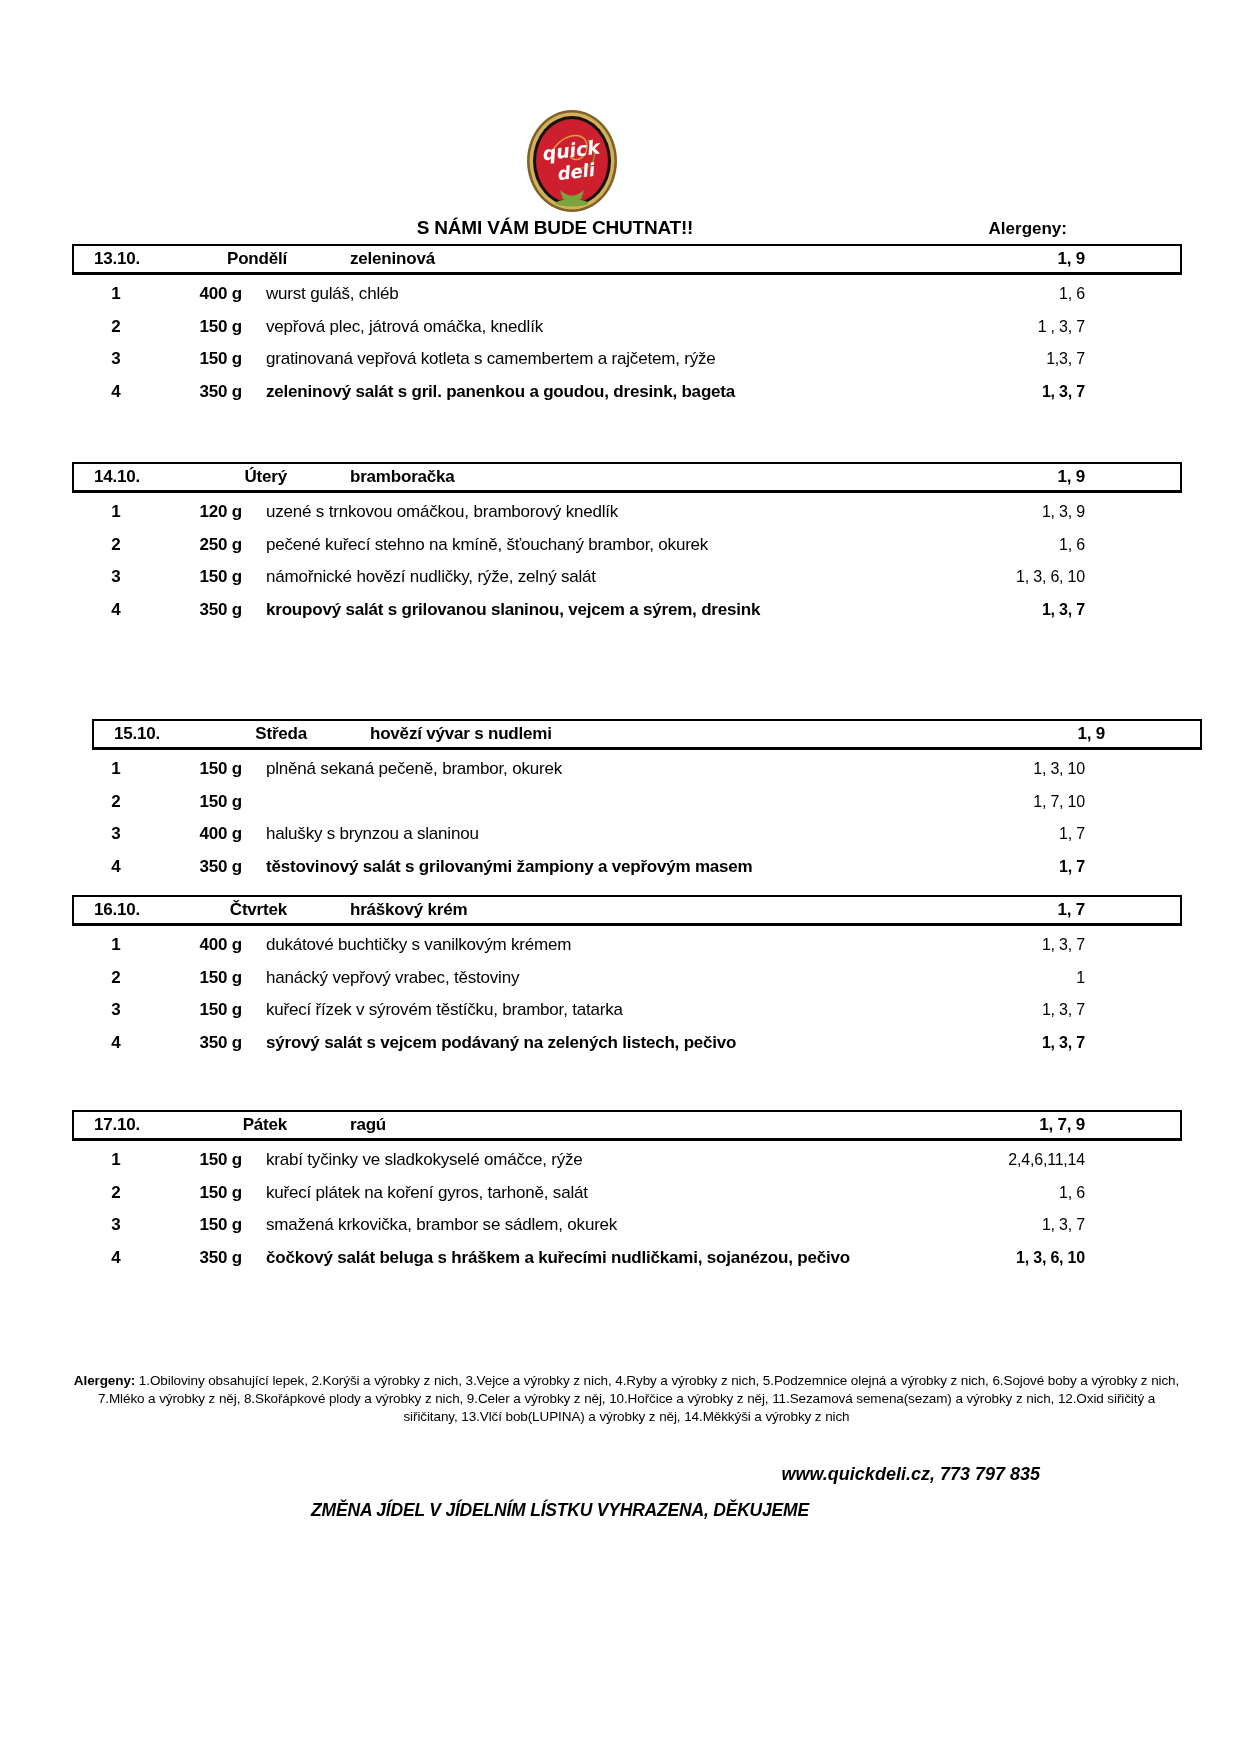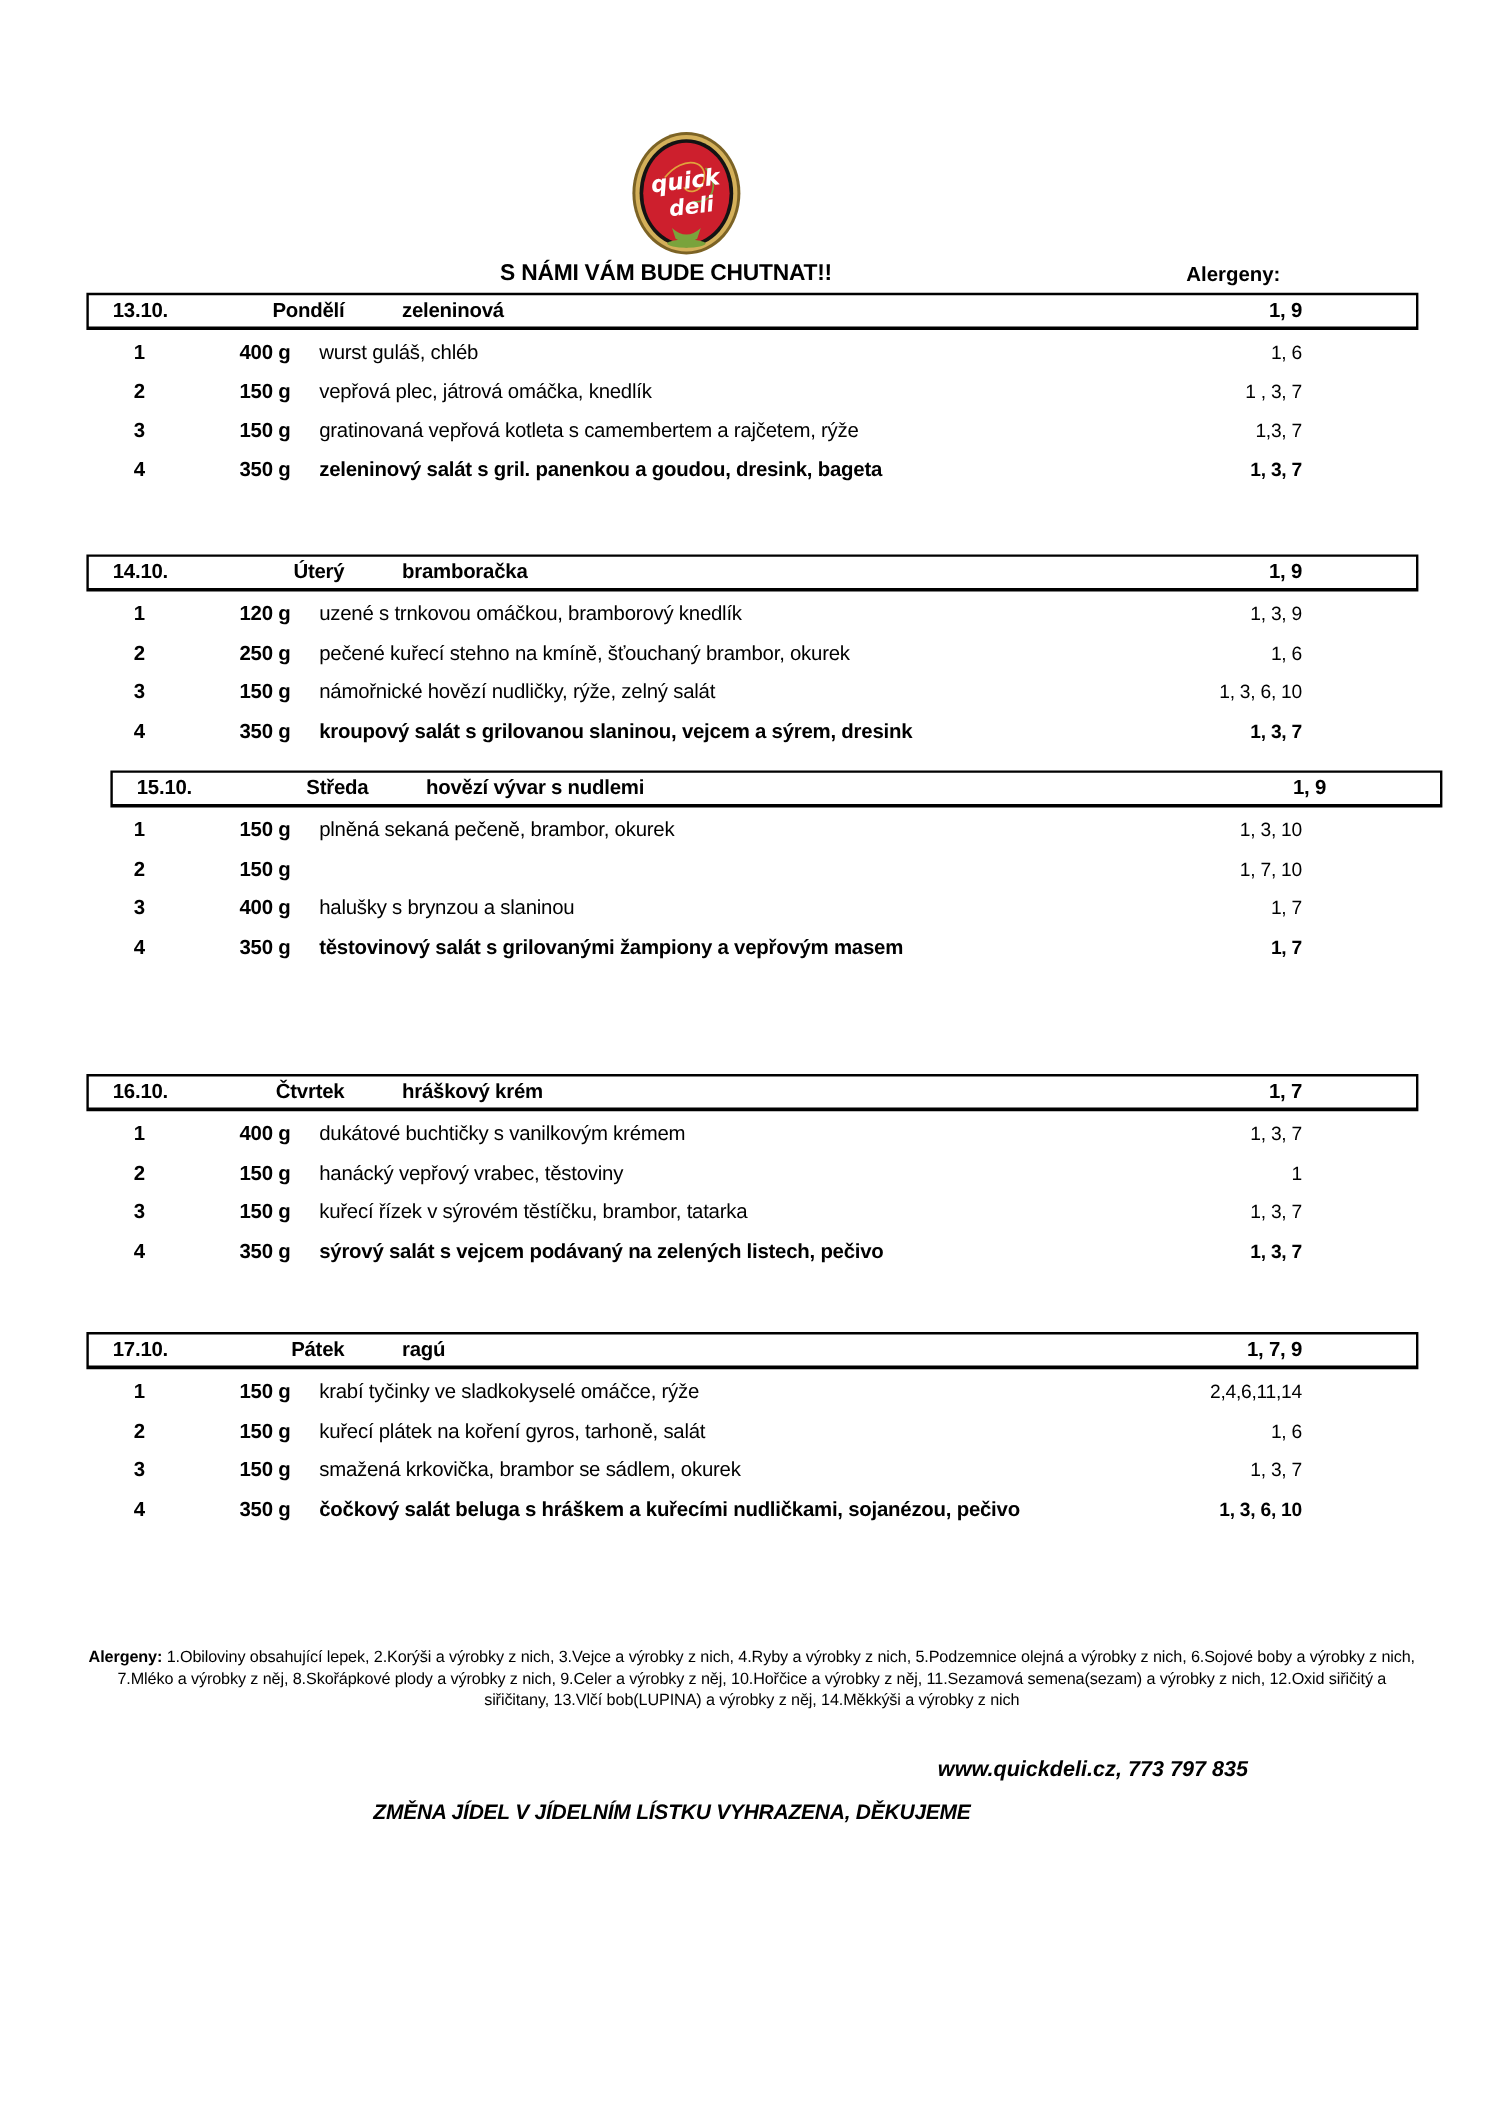--- a/index.html
+++ b/index.html
@@ -29,21 +29,21 @@
   
   .day-block{position:absolute;left:72px;width:1110px;}
   .day-header{
     box-sizing:border-box;width:1110px;height:31px;
     border:2px solid #000;border-bottom-width:3px;
     display:flex;align-items:center;
     font-size:17px;font-weight:bold;letter-spacing:-0.2px;gap:47px;
   }
   .dh-date{width:86px;text-align:center;flex:none;}
   .dh-day{width:80px;text-align:right;flex:none;}
-  .dh-soup{margin-left:1px;white-space:nowrap;text-align:right;}
+  .dh-soup{margin-left:16px;white-space:nowrap;text-align:right;}
   .dh-allerg{margin-left:auto;padding-right:95px;flex:none;}
   .rows{position:absolute;left:0;top:0;width:1013px;}
   .menu-row{
     position:absolute;left:0;width:1013px;height:24px;
     display:flex;align-items:baseline;font-size:17px;letter-spacing:-0.2px;
   }
   .menu-row:nth-child(1){top:40px;}
   .menu-row:nth-child(2){top:73px;}
   .menu-row:nth-child(3){top:105px;}
   .menu-row:nth-child(4){top:138px;}
@@ -161,21 +161,21 @@
 
     <div class="menu-row bold">
       <span class="r-num">4</span>
       <span class="r-weight">350 g</span>
       <span class="r-desc">kroupový salát s grilovanou slaninou, vejcem a sýrem, dresink</span>
       <span class="r-allerg">1, 3, 7</span>
     </div>
   </div>
     </div>
 
-    <div class="day-block" style="top: 642px; padding-left: 20px;">
+    <div class="day-block" style="top: 719px; padding-left: 20px;">
       <div class="day-header">
         <span class="dh-date">15.10.</span>
         <span class="dh-day">Středa</span>
         <span class="dh-soup">hovězí vývar s nudlemi</span>
         <span class="dh-allerg">1, 9</span>
       </div>
       <div class="rows">
     <div class="menu-row">
       <span class="r-num">1</span>
       <span class="r-weight">150 g</span>

